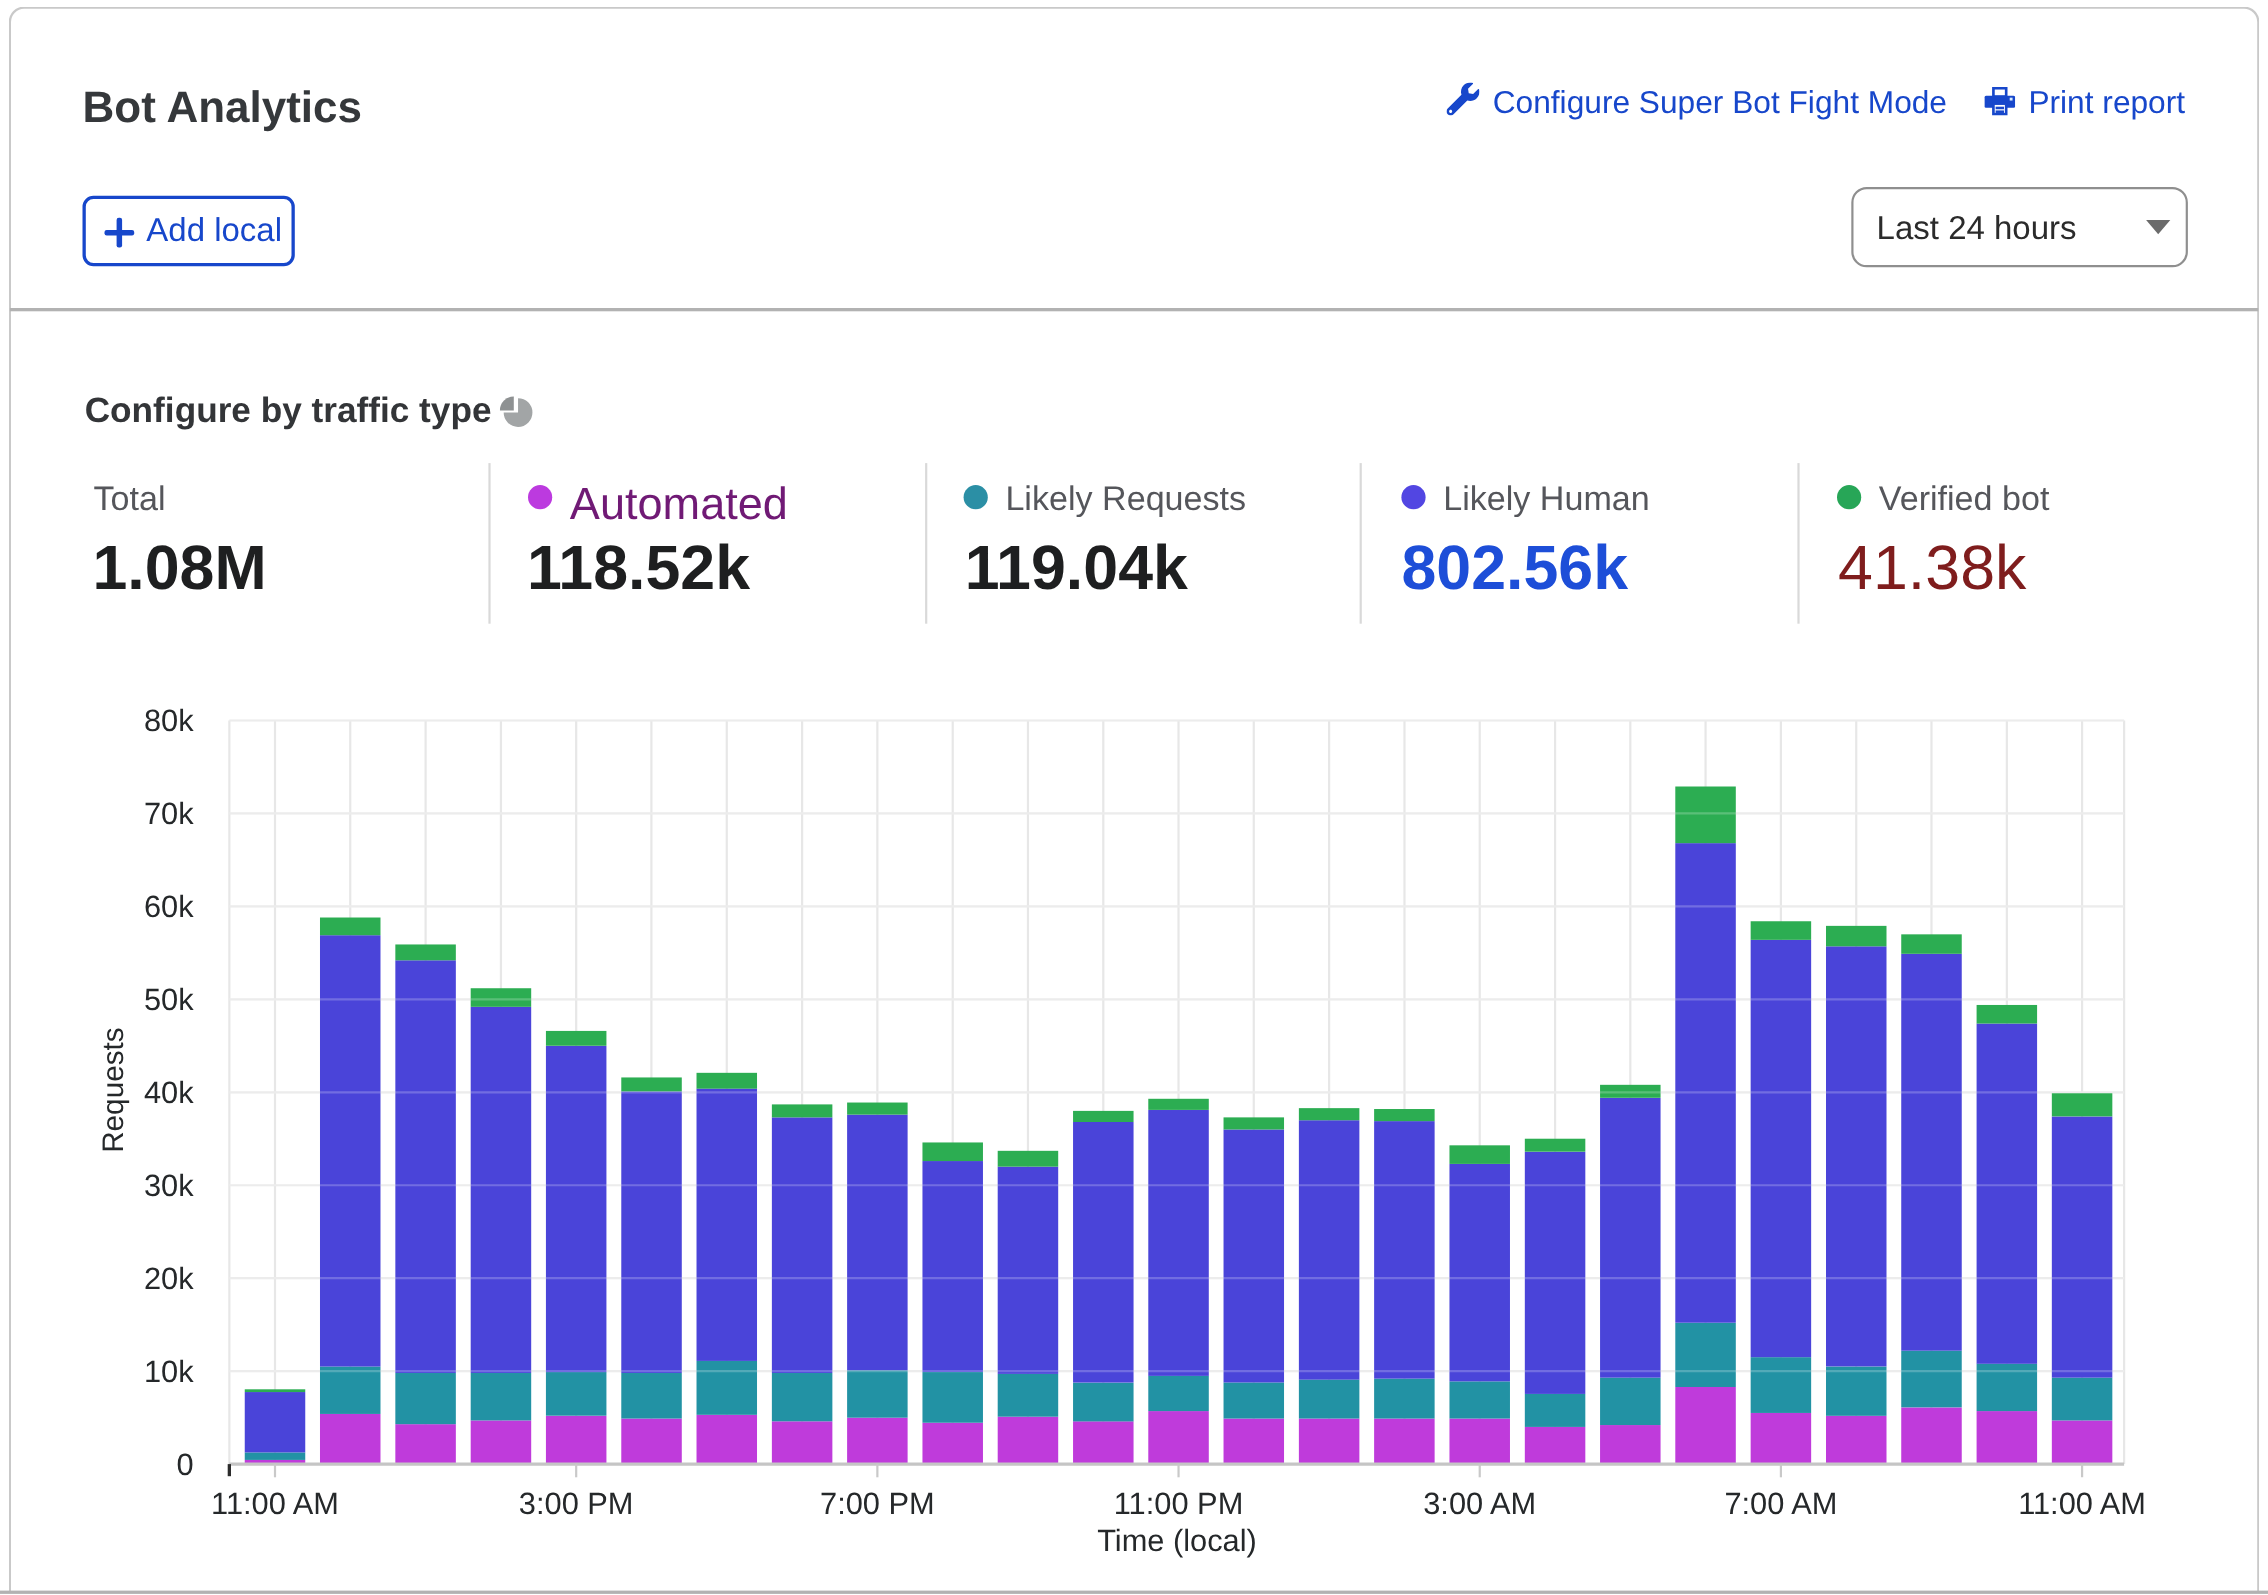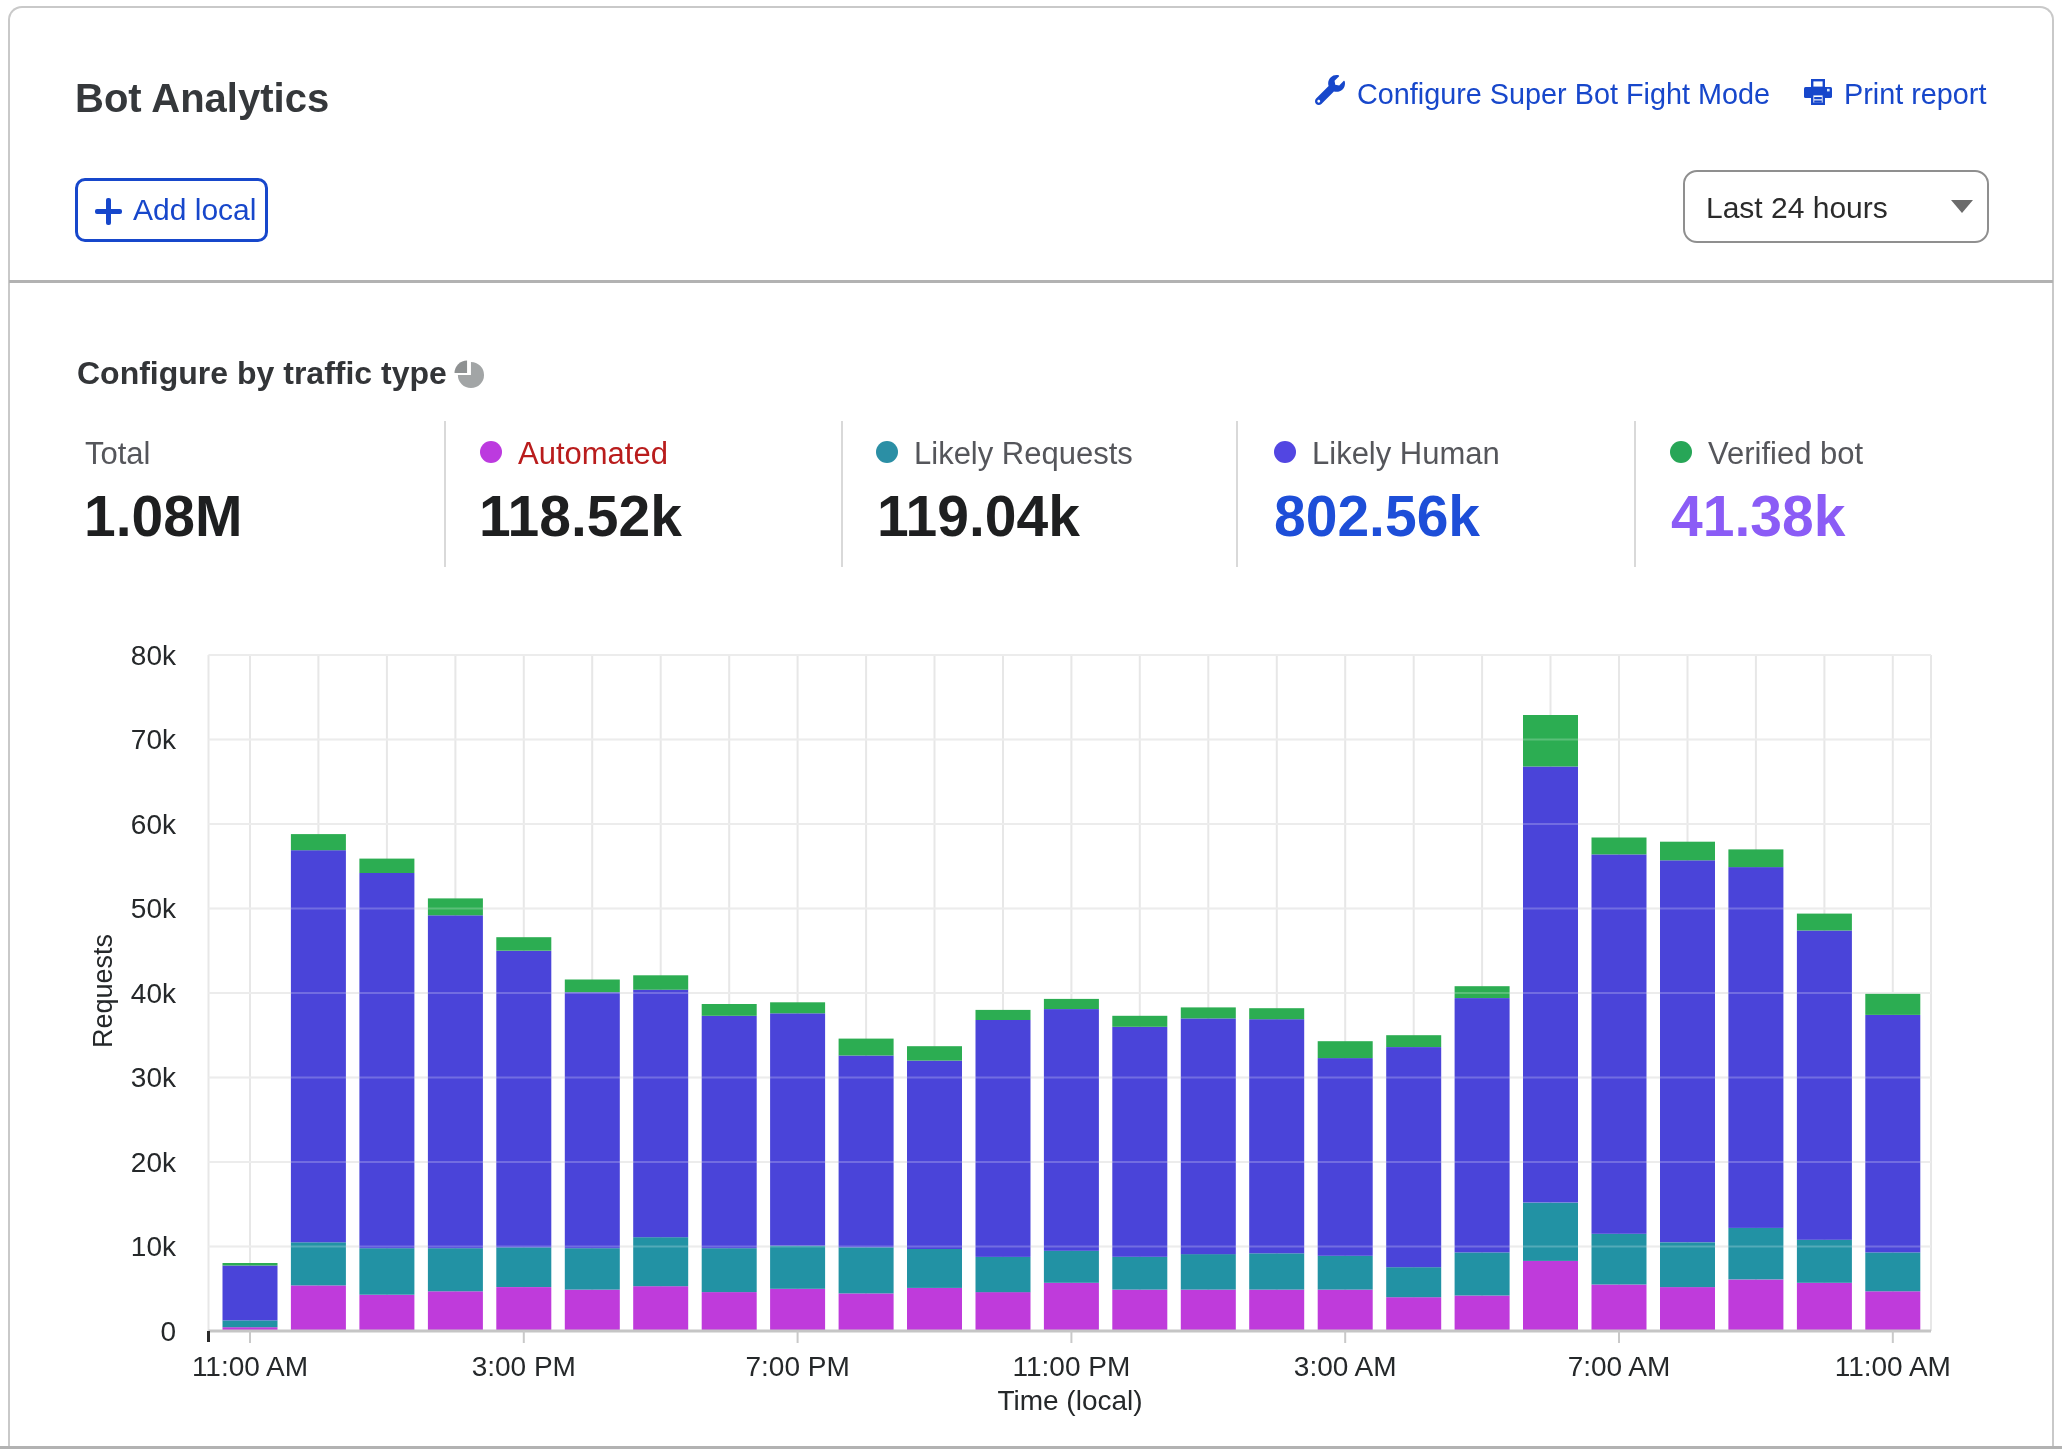--- a/index.html
+++ b/index.html
@@ -43,31 +43,31 @@
 <path fill="#8e9192" d="M13.5 0.5 A 13 13 0 0 0 0.5 13.5 L 13.5 13.5 Z"></path>
 </svg>
 
 <div class="abs" style="left:444px;top:421px;width:2px;height:146px;background:#d9d9d9"></div>
 <div class="abs" style="left:841px;top:421px;width:2px;height:146px;background:#d9d9d9"></div>
 <div class="abs" style="left:1236px;top:421px;width:2px;height:146px;background:#d9d9d9"></div>
 <div class="abs" style="left:1634px;top:421px;width:2px;height:146px;background:#d9d9d9"></div>
 <div class="abs" style="left:85px;top:438px;font-size:31px;color:#55565b;line-height:1">Total</div>
 <div class="abs" style="left:84px;top:488px;font-size:57px;font-weight:bold;color:#1e1f20;line-height:1">1.08M</div>
 <div class="abs" style="left:480px;top:441px;width:22px;height:22px;border-radius:50%;background:#bc3adf"></div>
-<div class="abs" style="left:518px;top:438px;font-size:31px;color:#b91c1c;line-height:1">Automated</div>
+<div class="abs" style="left:518px;top:438px;font-size:41px;color:#701a75;line-height:1">Automated</div>
 <div class="abs" style="left:479px;top:488px;font-size:57px;font-weight:bold;color:#1e1f20;line-height:1">118.52k</div>
 <div class="abs" style="left:876px;top:441px;width:22px;height:22px;border-radius:50%;background:#2b8fa5"></div>
 <div class="abs" style="left:914px;top:438px;font-size:31px;color:#55565b;line-height:1">Likely Requests</div>
 <div class="abs" style="left:877px;top:488px;font-size:57px;font-weight:bold;color:#1e1f20;line-height:1">119.04k</div>
 <div class="abs" style="left:1274px;top:441px;width:22px;height:22px;border-radius:50%;background:#5246e2"></div>
 <div class="abs" style="left:1312px;top:438px;font-size:31px;color:#55565b;line-height:1">Likely Human</div>
 <div class="abs" style="left:1274px;top:488px;font-size:57px;font-weight:bold;color:#1d4ed8;line-height:1">802.56k</div>
 <div class="abs" style="left:1670px;top:441px;width:22px;height:22px;border-radius:50%;background:#27a657"></div>
 <div class="abs" style="left:1708px;top:438px;font-size:31px;color:#55565b;line-height:1">Verified bot</div>
-<div class="abs" style="left:1671px;top:488px;font-size:57px;font-weight:bold;color:#8b5cf6;line-height:1">41.38k</div>
+<div class="abs" style="left:1671px;top:488px;font-size:57px;font-weight:normal;color:#7f1d1d;line-height:1">41.38k</div>
 
 <svg width="2062" height="1450" viewBox="0 0 2062 1450" style="position:absolute;left:0;top:0">
     <line x1="208.5" y1="1246.5" x2="1931.0" y2="1246.5" stroke="#e7e7e7" stroke-width="2"></line>
     <line x1="208.5" y1="1162.0" x2="1931.0" y2="1162.0" stroke="#e7e7e7" stroke-width="2"></line>
     <line x1="208.5" y1="1077.5" x2="1931.0" y2="1077.5" stroke="#e7e7e7" stroke-width="2"></line>
     <line x1="208.5" y1="993.0" x2="1931.0" y2="993.0" stroke="#e7e7e7" stroke-width="2"></line>
     <line x1="208.5" y1="908.5" x2="1931.0" y2="908.5" stroke="#e7e7e7" stroke-width="2"></line>
     <line x1="208.5" y1="824.0" x2="1931.0" y2="824.0" stroke="#e7e7e7" stroke-width="2"></line>
     <line x1="208.5" y1="739.5" x2="1931.0" y2="739.5" stroke="#e7e7e7" stroke-width="2"></line>
     <line x1="208.5" y1="655.0" x2="1931.0" y2="655.0" stroke="#e7e7e7" stroke-width="2"></line>

